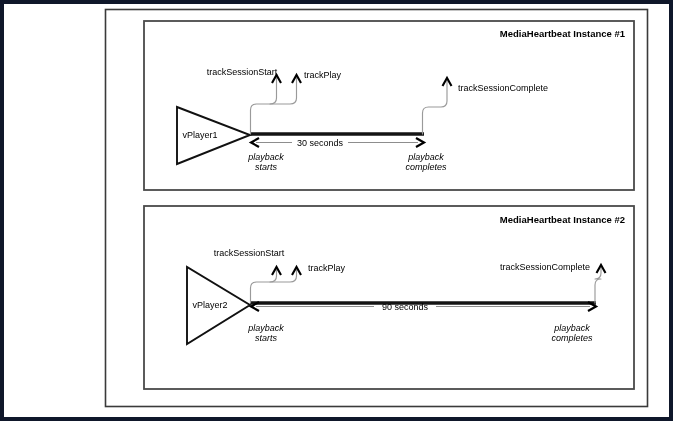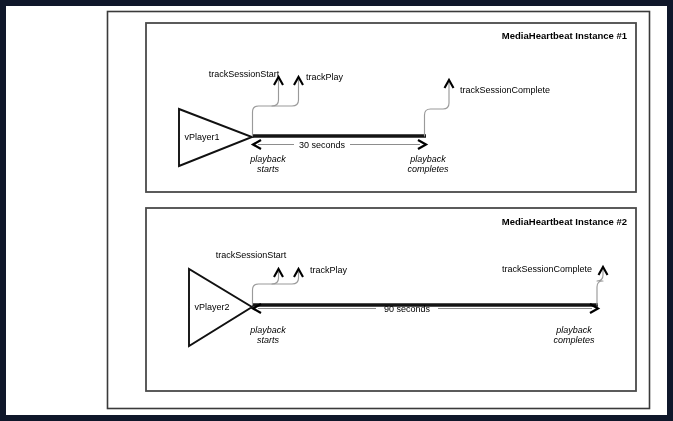--- a/index.html
+++ b/index.html
@@ -11,21 +11,21 @@
     width: 673px;
     height: 421px;
     font-family: "Liberation Sans", sans-serif;
     overflow: hidden;
   }
   #diagram-root {
     position: relative;
     width: 673px;
     height: 421px;
     box-sizing: border-box;
-    border: 6px solid #0f172a;
+    border: 4px solid #0f172a;
     background: #ffffff;
   }
   svg.diagram {
     display: block;
     width: 671px;
     height: 419px;
   }
   .frame-outer {
     fill: none;
     stroke: #3a3a3a;

